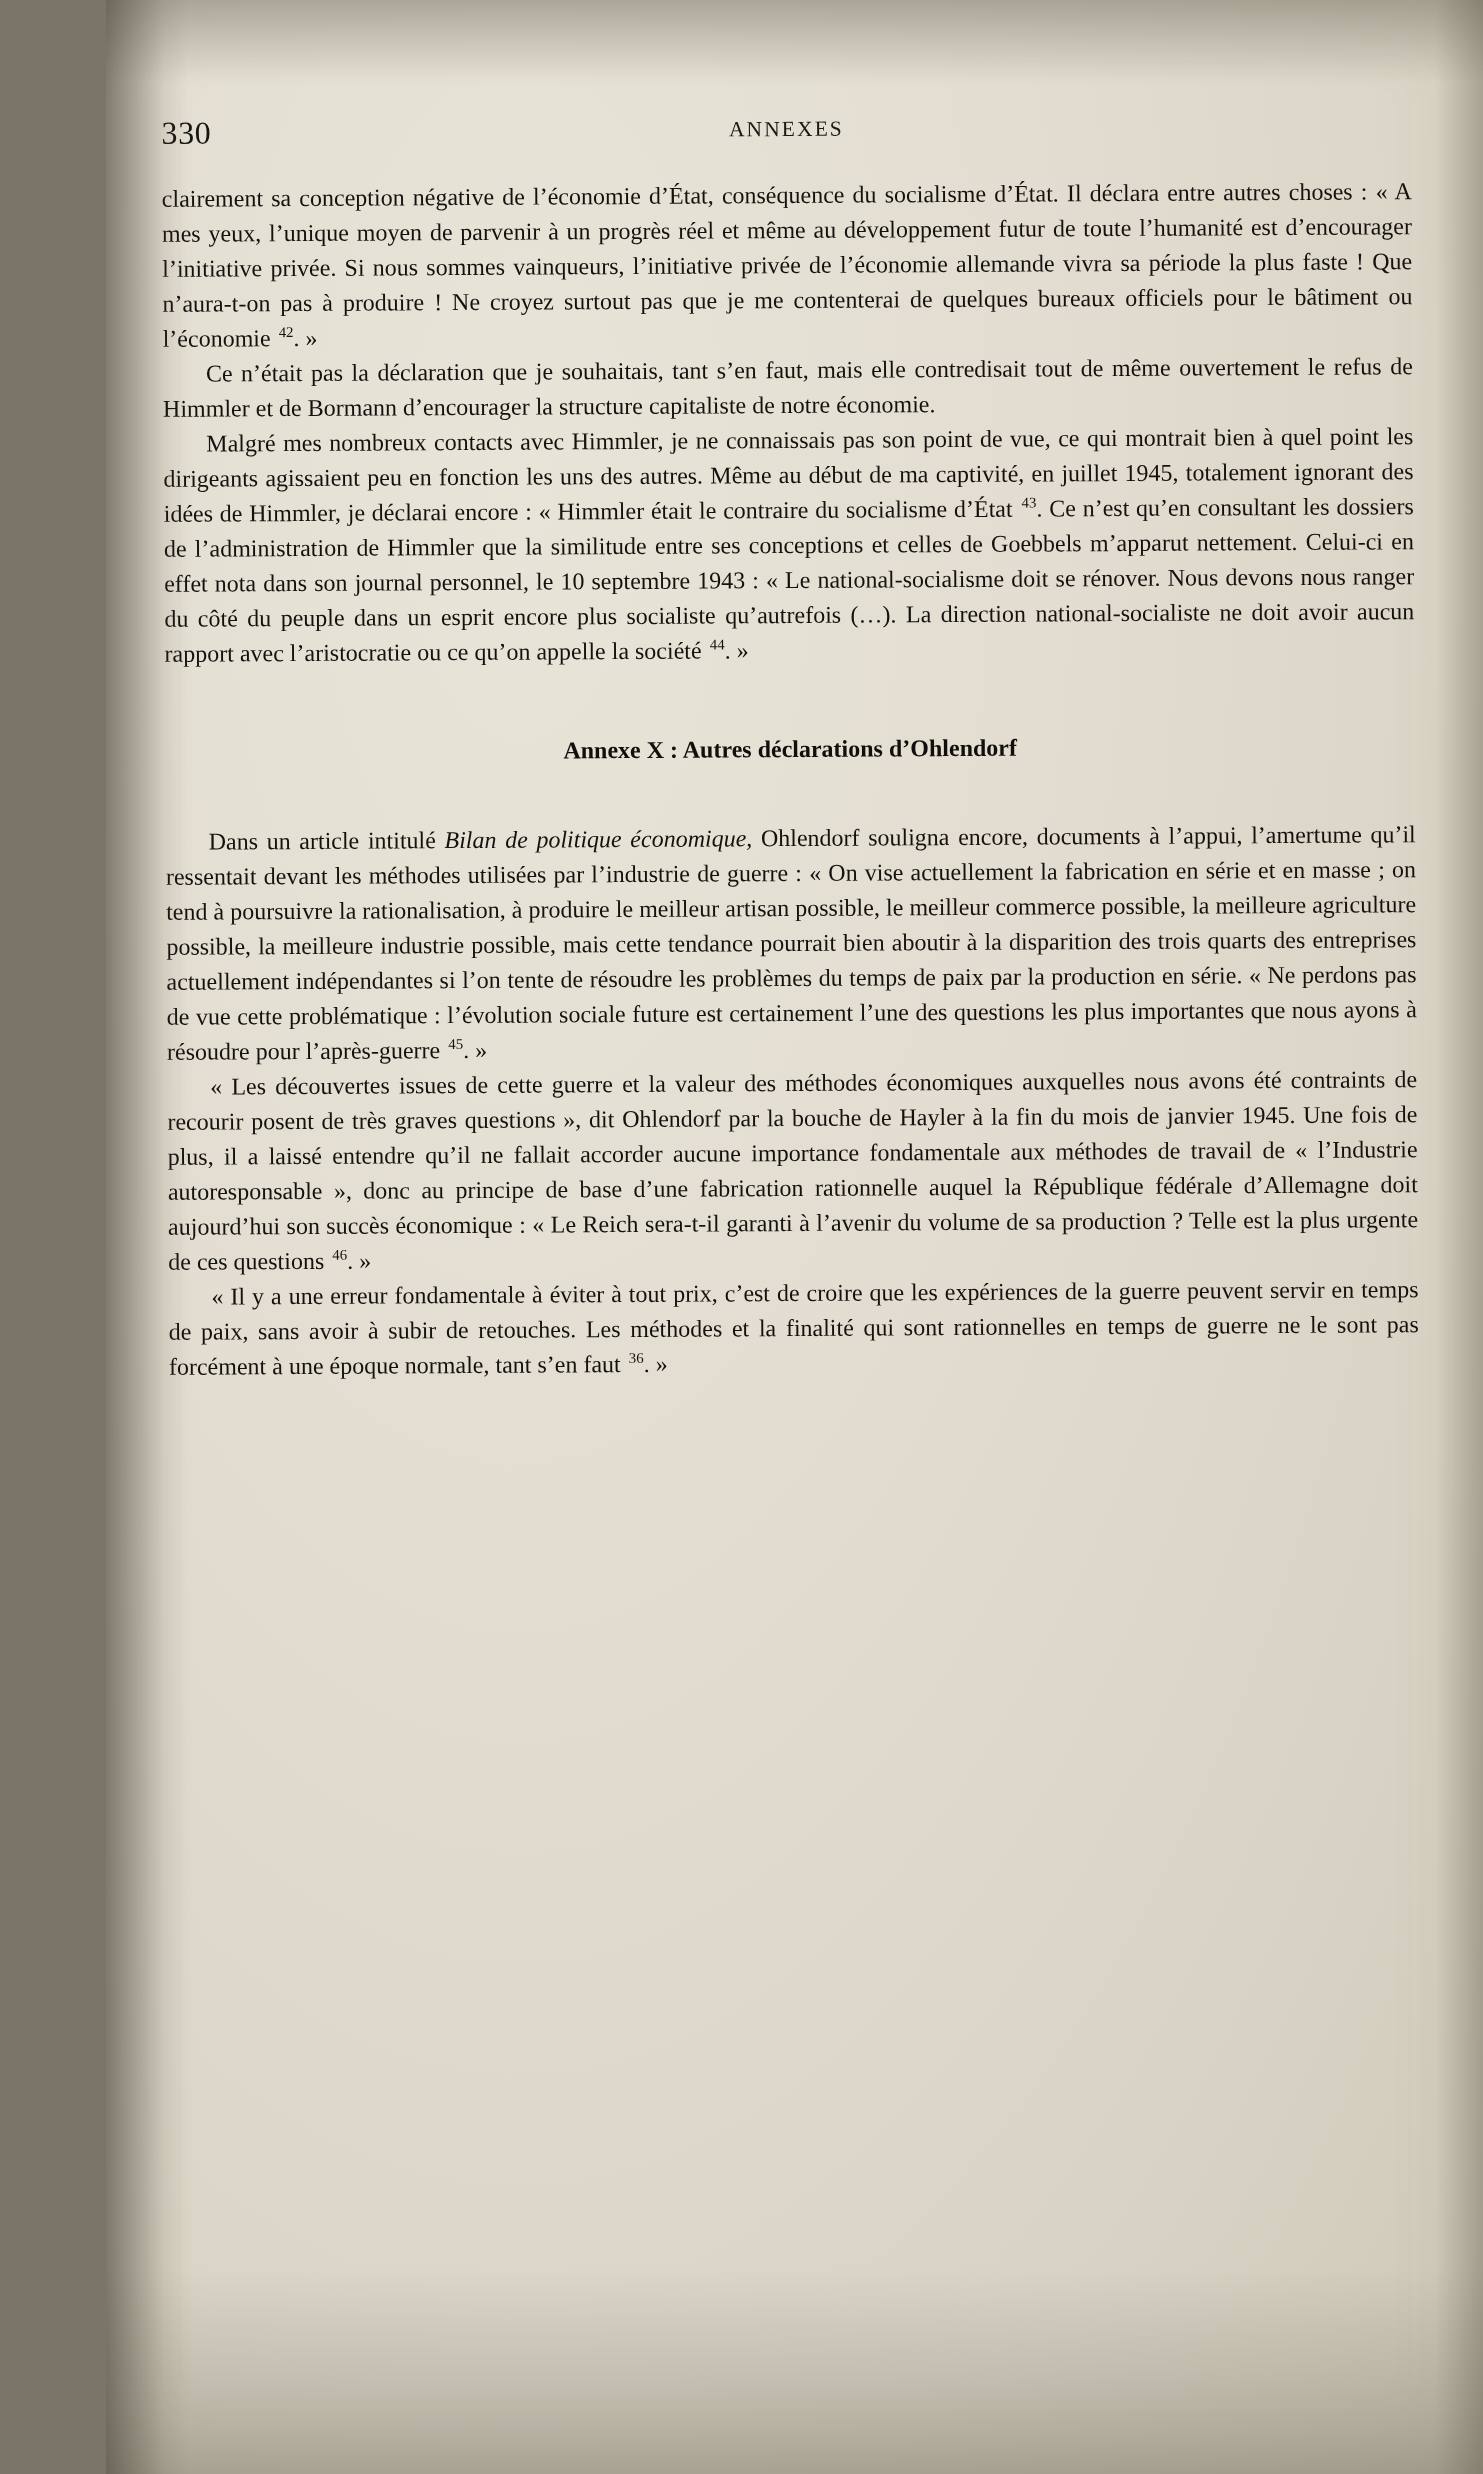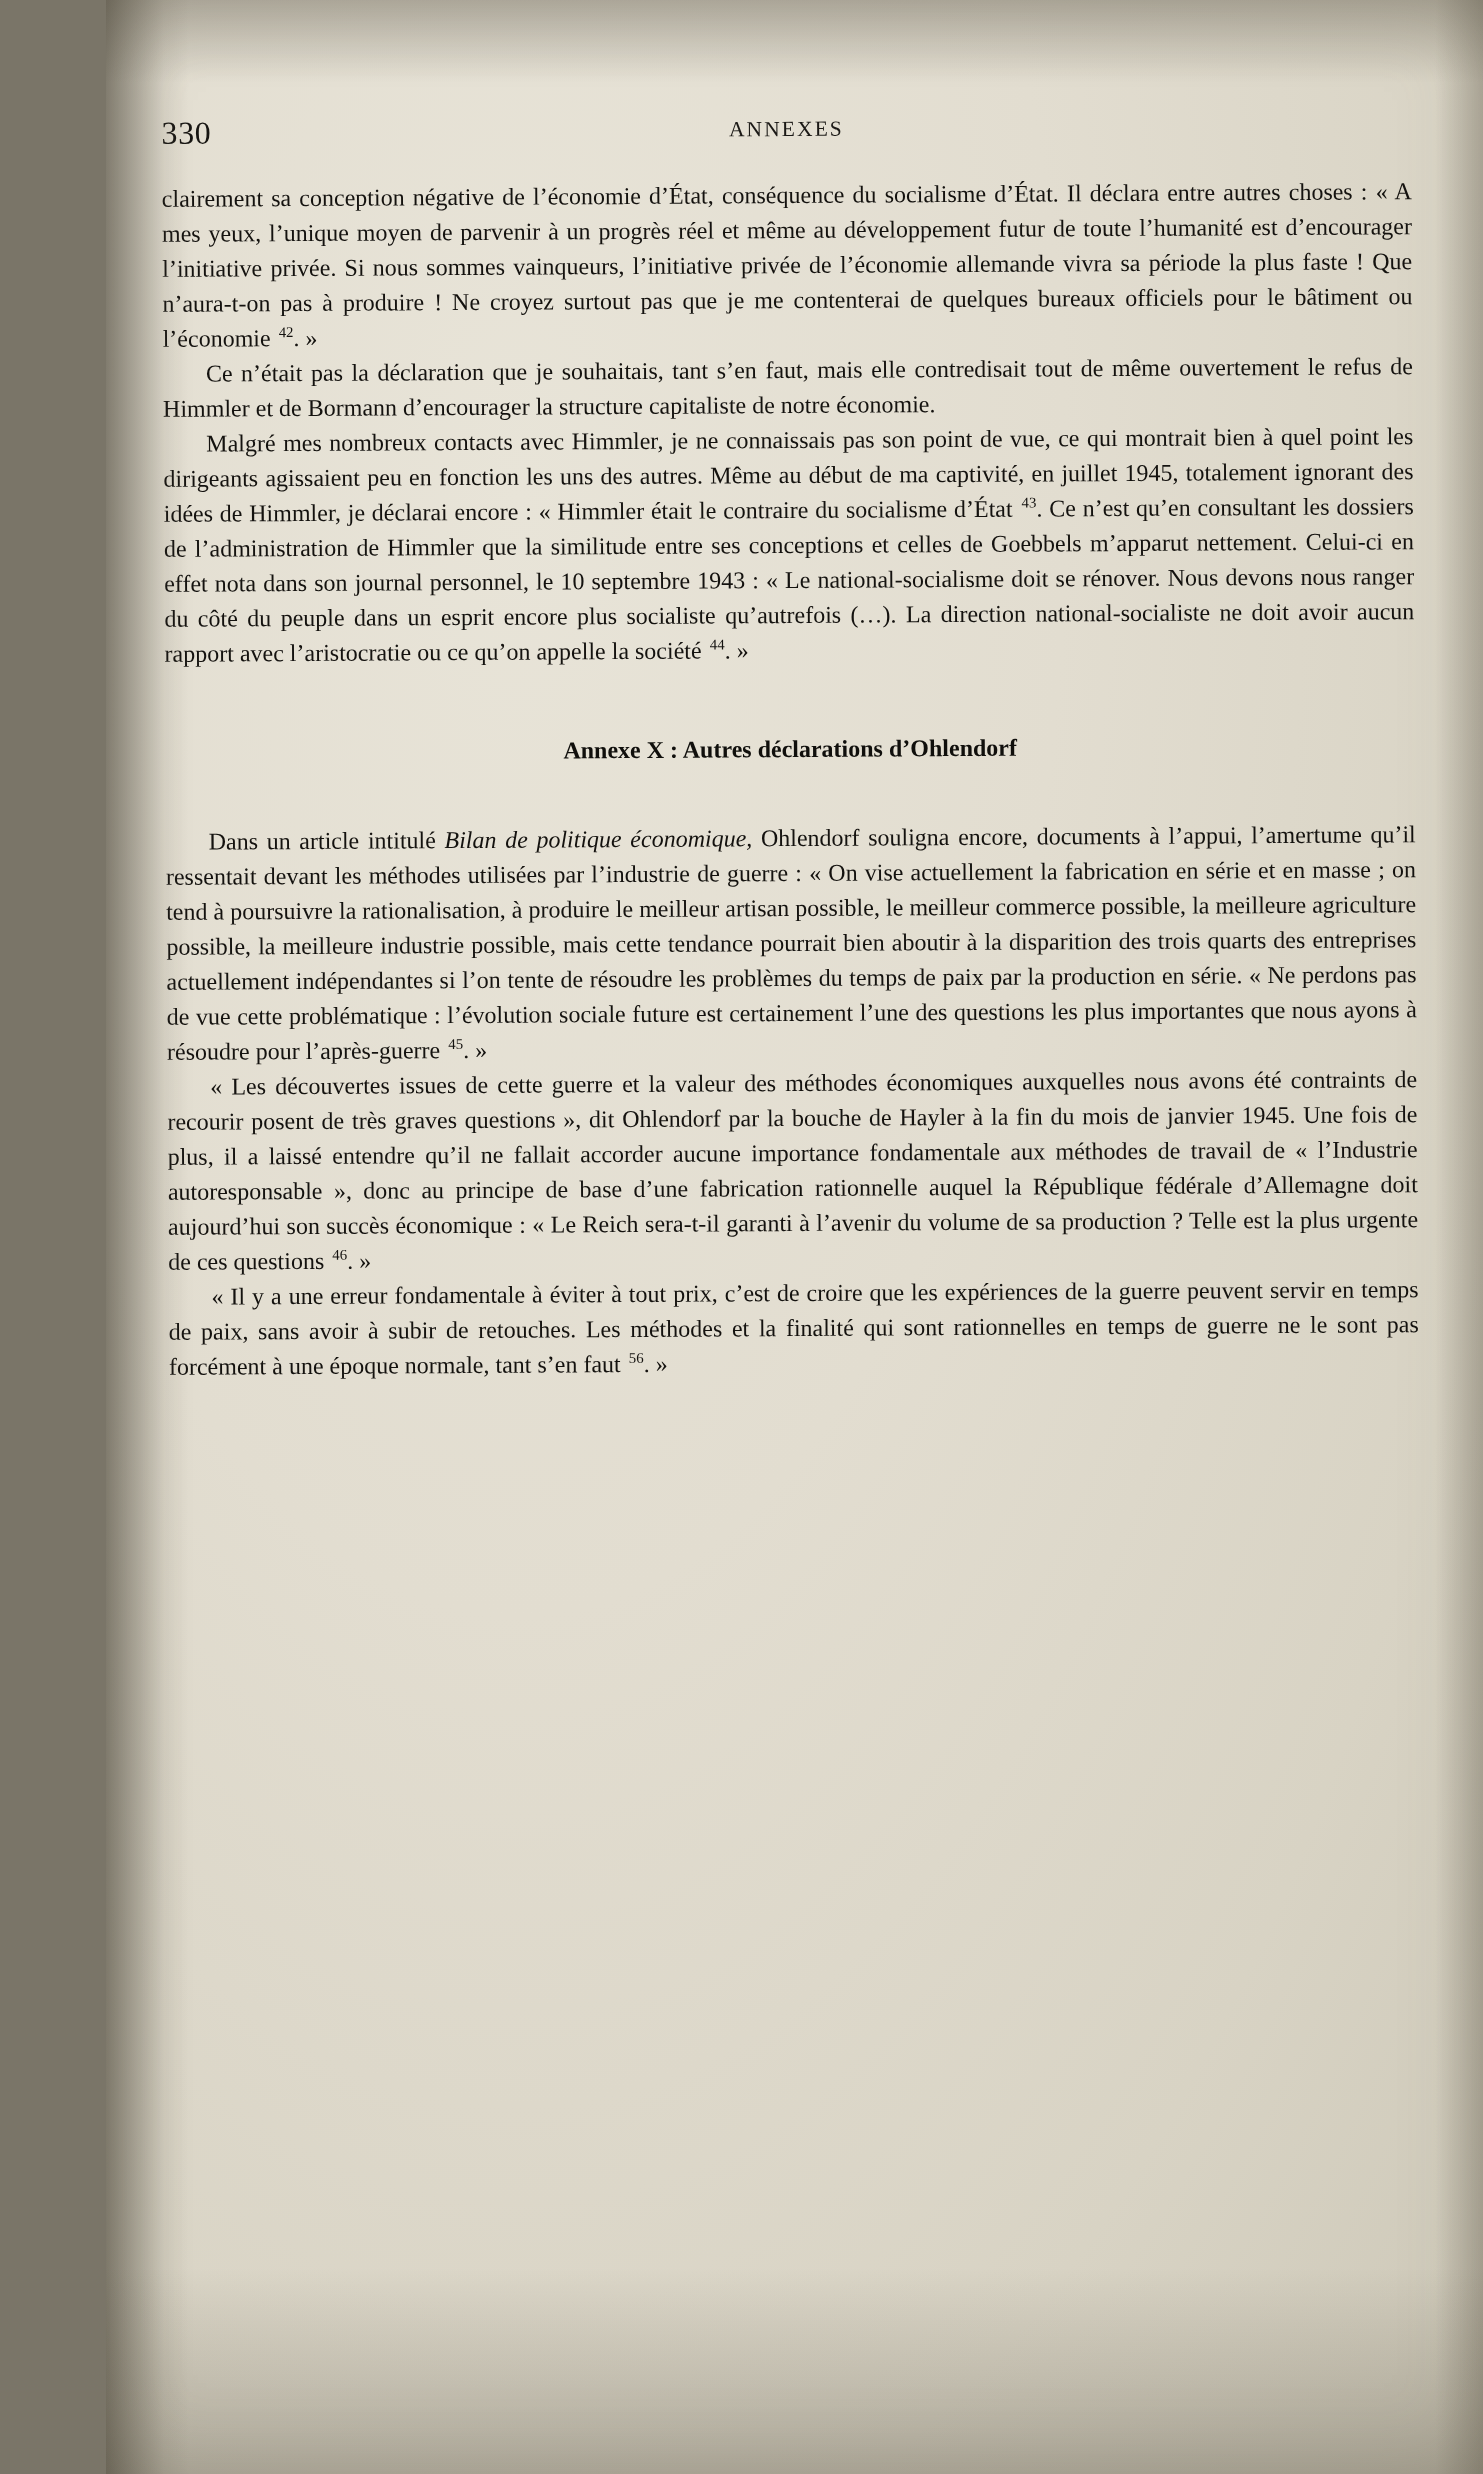--- a/index.html
+++ b/index.html
@@ -144,21 +144,21 @@
       <p class="para indented"><span>Ce n’était pas la déclaration que je souhaitais, tant s’en faut, mais elle contredisait tout de même ouvertement le refus de Himmler et de Bormann d’encourager la structure capitaliste de notre économie.</span></p>
 
       <p class="para indented"><span>Malgré mes nombreux contacts avec Himmler, je ne connaissais pas son point de vue, ce qui montrait bien à quel point les dirigeants agissaient peu en fonction les uns des autres. Même au début de ma captivité, en juillet 1945, totalement ignorant des idées de Himmler, je déclarai encore : « Himmler était le contraire du socialisme d’État </span><sup class="fn">43</sup><span>. Ce n’est qu’en consultant les dossiers de l’administration de Himmler que la similitude entre ses conceptions et celles de Goebbels m’apparut nettement. Celui-ci en effet nota dans son journal personnel, le 10 septembre 1943 : « Le national-socialisme doit se rénover. Nous devons nous ranger du côté du peuple dans un esprit encore plus socialiste qu’autrefois (…). La direction national-socialiste ne doit avoir aucun rapport avec l’aristocratie ou ce qu’on appelle la société </span><sup class="fn">44</sup><span>. »</span></p>
 
       <h2 class="annex-title">Annexe X : Autres déclarations d’Ohlendorf</h2>
 
       <p class="para indented"><span>Dans un article intitulé </span><i class="ital">Bilan de politique économique,</i><span> Ohlendorf souligna encore, documents à l’appui, l’amertume qu’il ressentait devant les méthodes utilisées par l’industrie de guerre : « On vise actuellement la fabrication en série et en masse ; on tend à poursuivre la rationalisation, à produire le meilleur artisan possible, le meilleur commerce possible, la meilleure agriculture possible, la meilleure industrie possible, mais cette tendance pourrait bien aboutir à la disparition des trois quarts des entreprises actuellement indépendantes si l’on tente de résoudre les problèmes du temps de paix par la production en série. « Ne perdons pas de vue cette problématique : l’évolution sociale future est certainement l’une des questions les plus importantes que nous ayons à résoudre pour l’après-guerre </span><sup class="fn">45</sup><span>. »</span></p>
 
       <p class="para indented"><span>« Les découvertes issues de cette guerre et la valeur des méthodes économiques auxquelles nous avons été contraints de recourir posent de très graves questions », dit Ohlendorf par la bouche de Hayler à la fin du mois de janvier 1945. Une fois de plus, il a laissé entendre qu’il ne fallait accorder aucune importance fondamentale aux méthodes de travail de « l’Industrie autoresponsable », donc au principe de base d’une fabrication rationnelle auquel la République fédérale d’Allemagne doit aujourd’hui son succès économique : « Le Reich sera-t-il garanti à l’avenir du volume de sa production ? Telle est la plus urgente de ces questions </span><sup class="fn">46</sup><span>. »</span></p>
 
-      <p class="para indented"><span>« Il y a une erreur fondamentale à éviter à tout prix, c’est de croire que les expériences de la guerre peuvent servir en temps de paix, sans avoir à subir de retouches. Les méthodes et la finalité qui sont rationnelles en temps de guerre ne le sont pas forcément à une époque normale, tant s’en faut </span><sup class="fn">56</sup><span>. »</span></p>
+      <p class="para indented"><span>« Il y a une erreur fondamentale à éviter à tout prix, c’est de croire que les expériences de la guerre peuvent servir en temps de paix, sans avoir à subir de retouches. Les méthodes et la finalité qui sont rationnelles en temps de guerre ne le sont pas forcément à une époque normale, tant s’en faut </span><sup class="fn">36</sup><span>. »</span></p>
 
     </div>
   </div>
 
   <div class="gutter"></div>
   <div class="right-edge"></div>
   <div class="top-shade"></div>
   <div class="bottom-shade"></div>
 </div>
 

